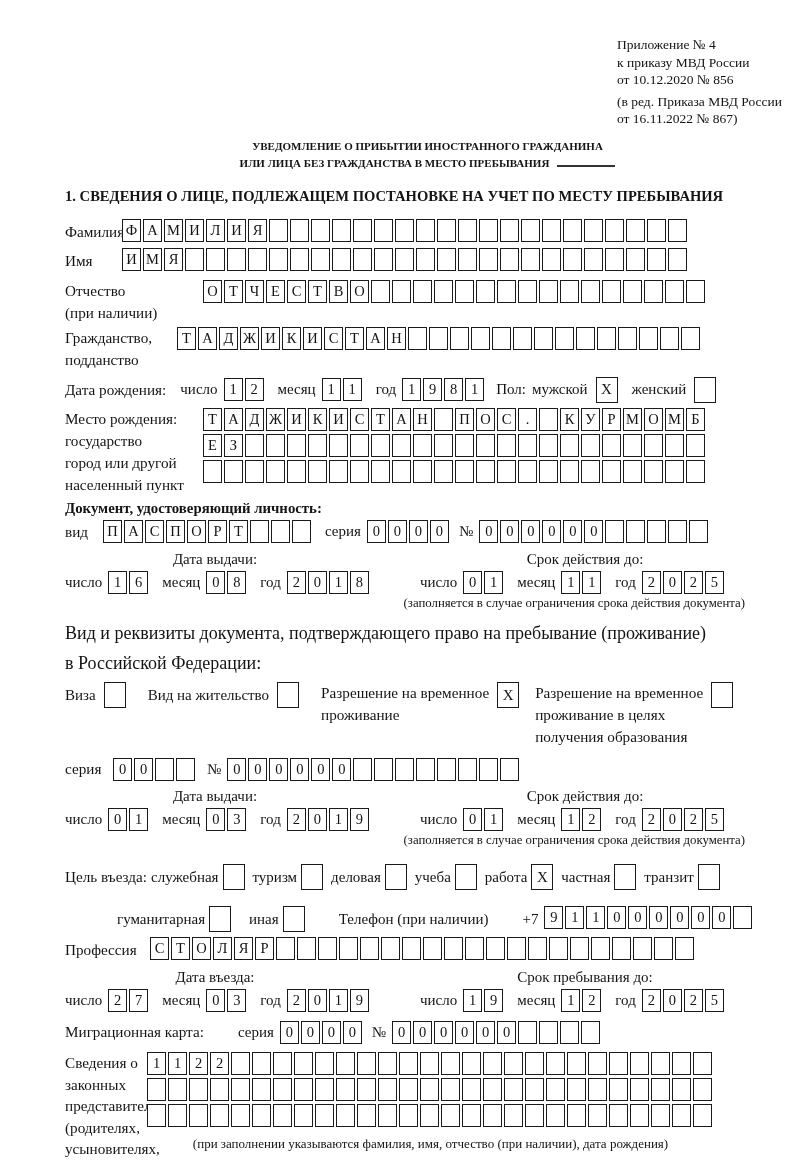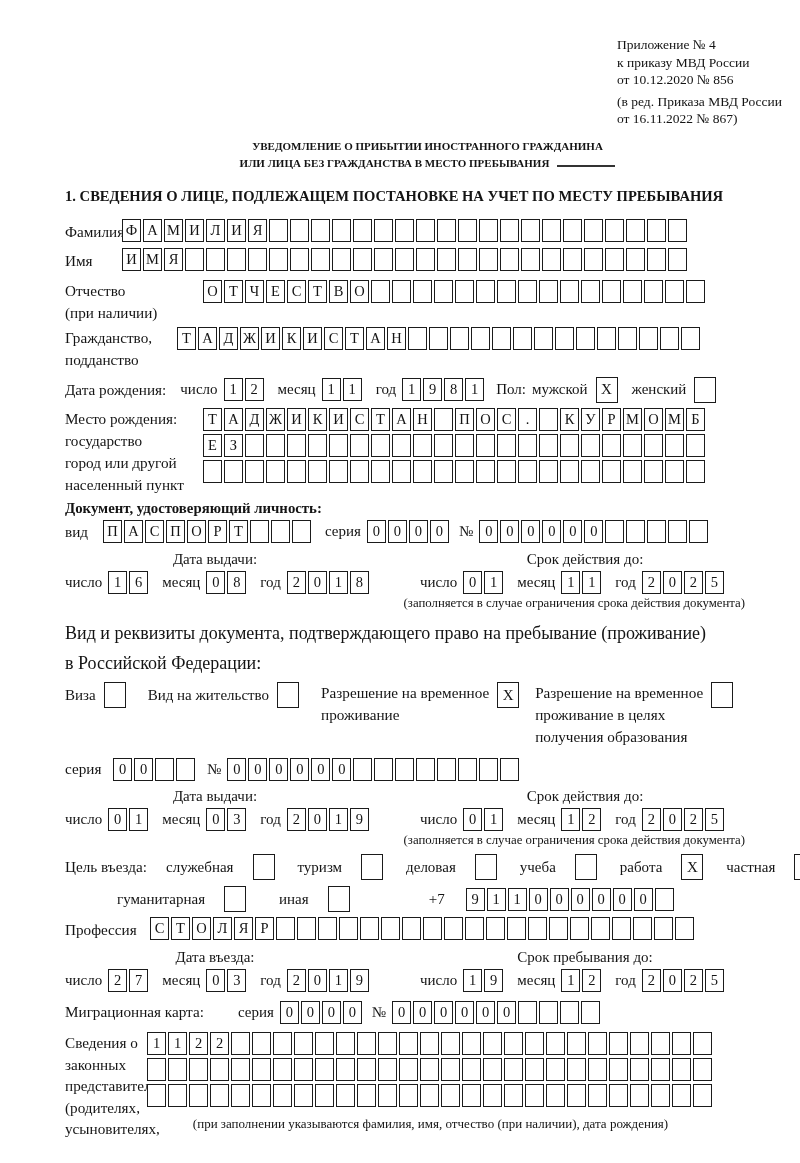--- a/index.html
+++ b/index.html
@@ -52,21 +52,21 @@
   .dl { margin-right: 6px; }
   .gap { margin-left: 12px; }
   .note { text-align: right; padding-right: 45px; font-size: 12.8px; margin-top: 2px; }
 
   .intro { margin-top: 8px; font-size: 18px; line-height: 1.65; }
 
   .opts { margin-top: 4px; align-items: flex-start; }
   .opts .olabel { line-height: 26px; }
   .optml { text-align: left; line-height: 1.45; font-size: 15.2px; }
 
-  .purpose { margin-top: 6px; align-items: center; gap: 15px; }
+  .purpose { margin-top: 16px; align-items: flex-start; }
   .purpose .olabel { line-height: 26px; margin-left: 4px; }
   .purpose .cb { margin: 0 4px; }
 
   .hint { font-size: 13px; margin-top: 6px; text-align: center; }
 
   .mig-gap { margin-left: 34px; }
 </style>
 </head>
 <body>
 
@@ -538,20 +538,21 @@
     <span class="cb"></span>
     <span class="olabel">транзит</span>
     <span class="cb"></span>
   </div>
 
   <div class="row purpose" style="margin-left:48px">
     <span class="olabel">гуманитарная</span>
     <span class="cb" style="margin-right:14px"></span>
     <span class="olabel">иная</span>
     <span class="cb" style="margin-right:30px"></span>
+    <span class="olabel">Телефон (при наличии)</span>
     <span class="olabel" style="margin-left:34px; margin-right:6px">+7</span>
     <span class="boxes">
         <span class="cell">9</span>
         <span class="cell">1</span>
         <span class="cell">1</span>
         <span class="cell">0</span>
         <span class="cell">0</span>
         <span class="cell">0</span>
         <span class="cell">0</span>
         <span class="cell">0</span>

